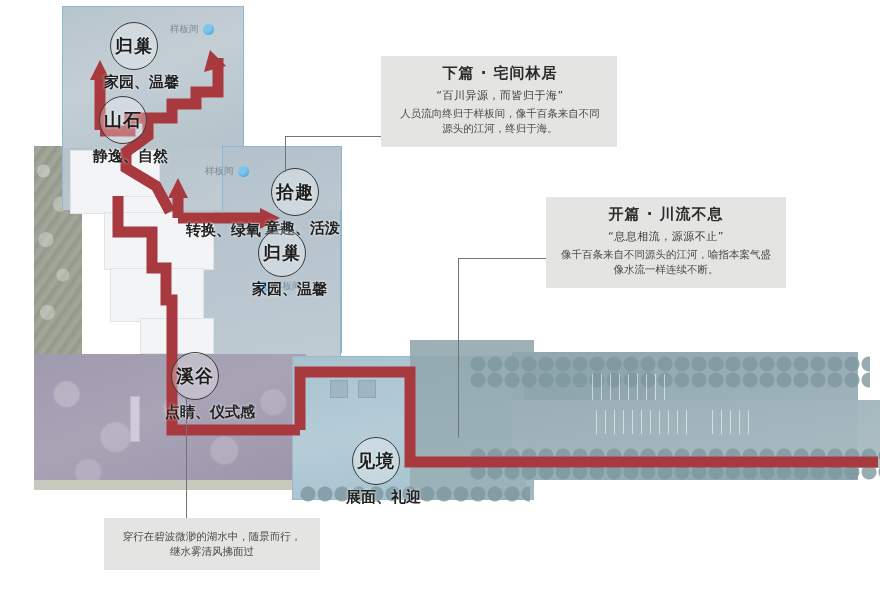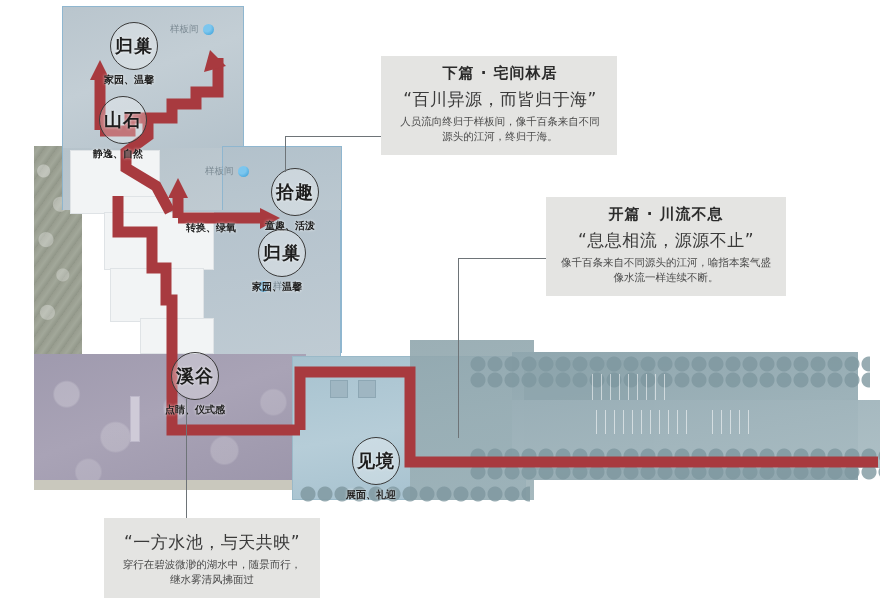--- a/index.html
+++ b/index.html
@@ -84,34 +84,34 @@
   
   #route{position:absolute;left:0;top:0;width:880px;height:603px;pointer-events:none;}
 
   
   .node{position:absolute;}
   .node .circle{width:46px;height:46px;border-radius:50%;
         border:1.6px solid #3a3a3a;background:rgba(255,255,255,.30);
         display:flex;align-items:center;justify-content:center;
         font-size:18px;font-weight:bold;color:#1d1d1d;letter-spacing:1px;
         text-shadow:0 0 3px rgba(255,255,255,.85);}
-  .node .cap{margin-top:3px;text-align:center;font-size:10px;font-weight:bold;
+  .node .cap{margin-top:3px;text-align:center;font-size:15px;font-weight:bold;
         color:#222;white-space:nowrap;text-shadow:0 0 3px rgba(255,255,255,.9);
         transform:translateX(-6px);}
 
   
   .mark{position:absolute;display:flex;align-items:center;gap:4px;
         font-size:9.5px;color:#7b8a93;white-space:nowrap;}
   .dot{width:11px;height:11px;border-radius:50%;
         background:radial-gradient(circle at 35% 32%,#7cc6ee 0 40%,#2f9ad6 100%);}
 
   
   .callout{position:absolute;background:#e4e4e2;padding:8px 14px 11px;text-align:center;}
   .callout .title{font-size:15px;font-weight:bold;color:#2b2b2b;letter-spacing:1px;}
-  .callout .quote{font-size:17px;color:#3a3a3a;margin-top:5px;letter-spacing:.5px;}
+  .callout .quote{font-size:11px;color:#3a3a3a;margin-top:5px;letter-spacing:.5px;}
   .callout .body{font-size:10.5px;color:#4a4a4a;margin-top:3px;line-height:1.45;}
   .lead{position:absolute;background:#6e7478;}
 </style>
 </head>
 <body>
 
 <div id="stage">
 
   <div class="plan">
 
@@ -241,17 +241,16 @@
     <div class="body">人员流向终归于样板间，像千百条来自不同源头的江河，终归于海。</div>
   </div>
 
   <div class="callout" style="left:546px;top:197px;width:212px;">
     <div class="title">开篇 ·  川流不息</div>
     <div class="quote">“息息相流，源源不止”</div>
     <div class="body">像千百条来自不同源头的江河，喻指本案气盛像水流一样连续不断。</div>
   </div>
 
   <div class="callout" style="left:104px;top:518px;width:188px;">
-    <div class="quote">“一方水池，与天共映”</div>
     <div class="body">穿行在碧波微渺的湖水中，随景而行，继水雾清风拂面过</div>
   </div>
 
 </div>
 
 </body></html>

